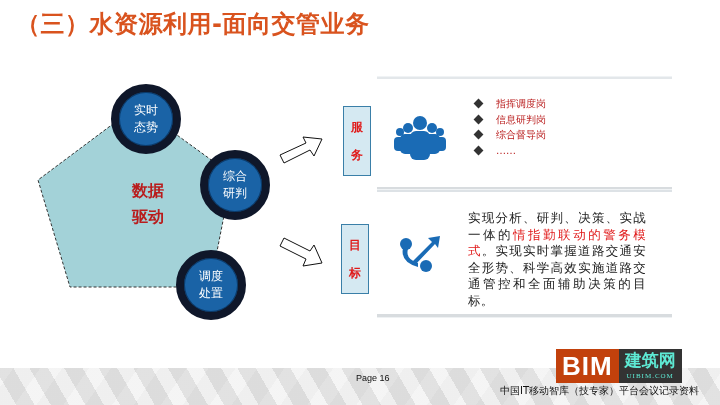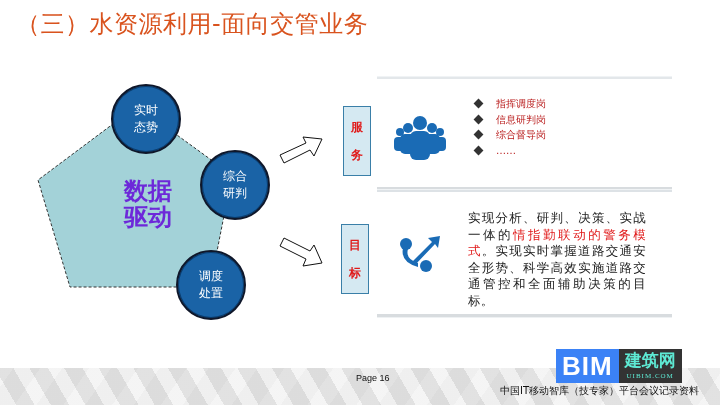--- a/index.html
+++ b/index.html
@@ -1,37 +1,37 @@
 <!DOCTYPE html>
 <html><head>
 <meta charset="utf-8">
 <style>
   * { margin:0; padding:0; box-sizing:border-box; }
   html, body { width:720px; height:405px; overflow:hidden; background:#ffffff; }
   body { position:relative; font-family:"DejaVu Sans","Liberation Sans",sans-serif; }
 
   .title {
     position:absolute; left:16px; top:8px;
-    font-size:24px; font-weight:normal; color:#d9531e; letter-spacing:0.5px;
+    font-size:24px; font-weight:bold; color:#d9531e; letter-spacing:0.5px;
     font-family:"DejaVu Sans",sans-serif;
   }
 
   
   .diagram { position:absolute; left:0; top:0; width:280px; height:340px; }
   .pentagon { position:absolute; left:0; top:0; }
   .node {
     position:absolute; width:70px; height:70px; border-radius:50%;
-    background:#1a63a6; border:2px solid #0f172a;
+    background:#1a63a6; border:8px solid #0f172a;
     display:flex; flex-direction:column; align-items:center; justify-content:center;
     color:#ffffff; font-size:12px; line-height:17px; text-align:center;
     box-shadow: 0 0 0 1px #0a3c6d inset;
   }
   .center-text {
     position:absolute; left:118px; top:178px; width:60px;
-    color:#6d28d9; font-weight:bold; font-size:24px; line-height:26px; text-align:center;
+    color:#b91c1c; font-weight:bold; font-size:16px; line-height:26px; text-align:center;
   }
 
   
   .arrow { position:absolute; }
 
   
   .tag {
     position:absolute; width:28px; height:70px;
     background:#d5e9f2; border:1px solid #3a7fa8;
     display:flex; flex-direction:column; align-items:center; justify-content:space-around;
@@ -75,21 +75,21 @@
   .page-num {
     position:absolute; left:356px; top:373px; font-size:9px; color:#111;
     font-family:"Liberation Sans",sans-serif;
   }
   .footer-text {
     position:absolute; left:500px; top:384px; font-size:10px; color:#111;
   }
 
   .bim-logo { position:absolute; left:556px; top:349px; height:34px; display:flex; }
   .bim-red {
-    background:#3b82f6; color:#fff; font-weight:bold; font-size:26px;
+    background:#c2410c; color:#fff; font-weight:bold; font-size:26px;
     font-family:"Liberation Sans",sans-serif; padding:0 6px; line-height:34px; letter-spacing:1px;
   }
   .bim-dark {
     background:#333333; color:#5eead4; padding:1px 6px; display:flex; flex-direction:column; align-items:center;
   }
   .bim-cn { font-size:17px; line-height:21px; font-family:"DejaVu Serif",serif; font-weight:bold; }
   .bim-url { font-size:7px; line-height:10px; letter-spacing:1px; font-family:"Liberation Serif",serif; }
 </style>
 </head>
 <body>

